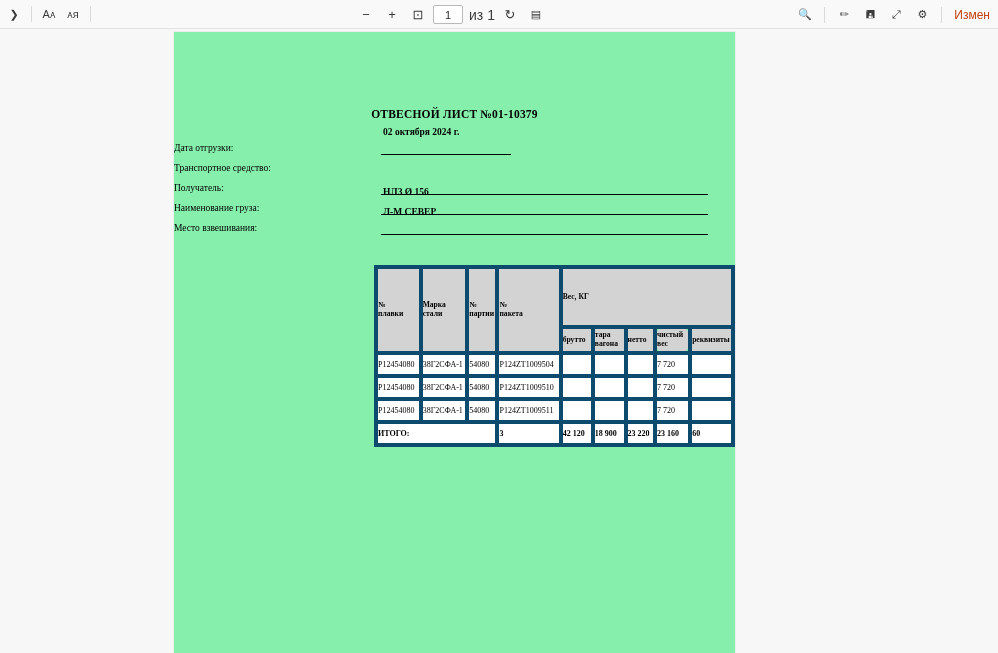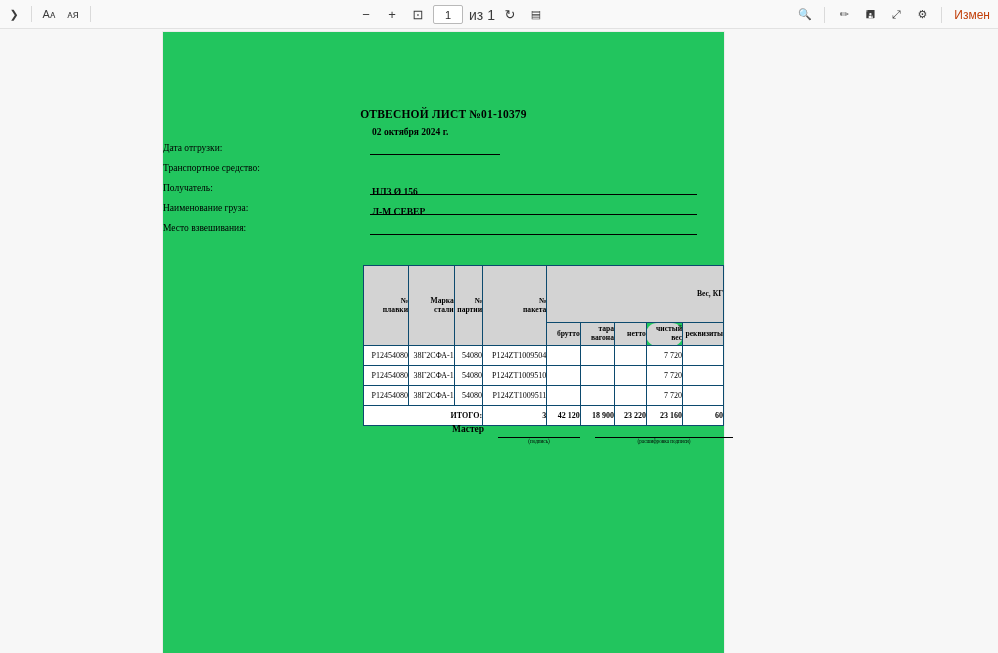--- a/index.html
+++ b/index.html
@@ -121,25 +121,25 @@
   }
   .right-strip {
     position: absolute;
     left: 735px; top: 0;
     width: 263px;
     height: 624px;
     background: #f7f7f7;
   }
   .page {
     position: absolute;
-    left: 163px;
+    left: 174px;
     top: 3px;
     width: 561px;
     height: 621px;
-    background: #22c55e;
+    background: #86efac;
     box-shadow: 0 0 0 1px #ececec;
   }
 
   
   .doc {
     position: relative;
     width: 561px;
     height: 621px;
     font-family: "Liberation Serif", serif;
     color: #000;
@@ -193,23 +193,23 @@
     left: 200px;
     top: 233px;
   }
   table.wt {
     border-collapse: collapse;
     font-family: "Liberation Serif", serif;
     font-size: 8px;
     color: #000;
   }
   table.wt th, table.wt td {
-    border: 1px solid #0c4a6e;
+    border: 4px solid #0c4a6e;
     padding: 0;
-    text-align: right;
+    text-align: left;
     vertical-align: middle;
   }
   table.wt thead th {
     background: #d3d3d3;
     font-weight: bold;
     font-size: 7.6px;
     line-height: 1.15;
   }
   .th-h1 { height: 56px; }
   .th-h2 { height: 22px; }
@@ -420,24 +420,17 @@
                 <td>42 120</td>
                 <td>18 900</td>
                 <td>23 220</td>
                 <td>23 160</td>
                 <td>60</td>
               </tr>
             </tbody>
           </table>
         </div>
 
-        <div class="sign-block">
-          <div class="sign-title">Мастер</div>
-          <div class="sign-line sign-line-1"></div>
-          <div class="sign-line sign-line-2"></div>
-          <div class="sign-cap sign-cap-1">(подпись)</div>
-          <div class="sign-cap sign-cap-2">(расшифровка подписи)</div>
-        </div>
 
       </div>
     </div>
   </div>
 </div>
 
 </body></html>

